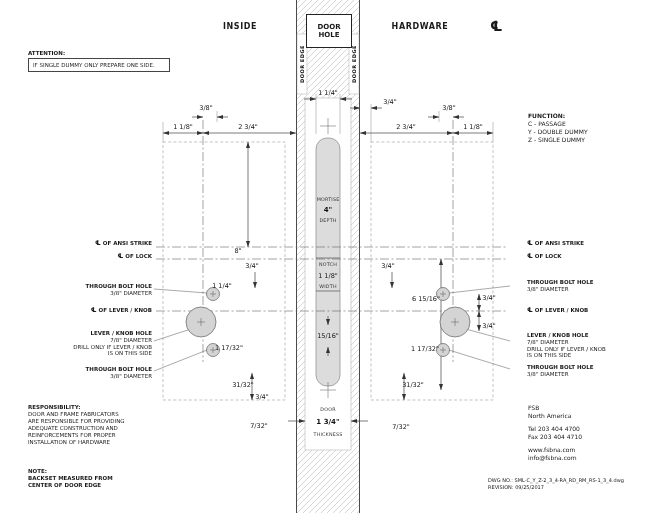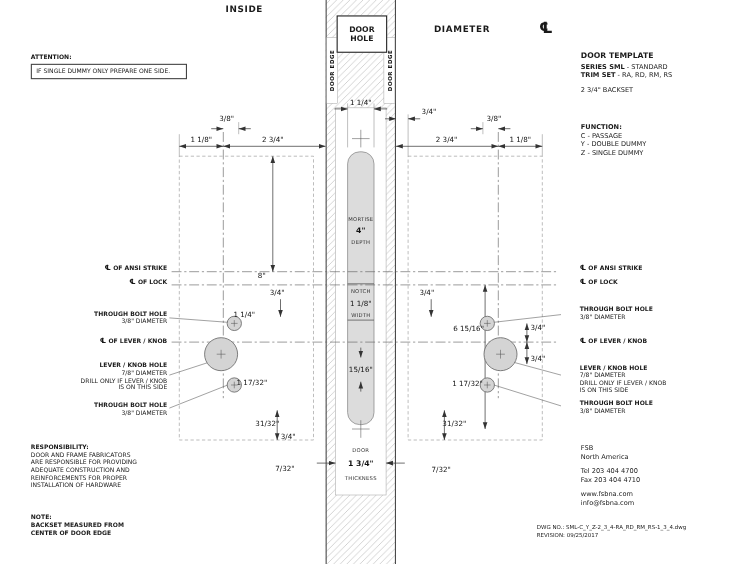--- a/index.html
+++ b/index.html
@@ -210,39 +210,33 @@
       <text class="mt" x="328" y="266">NOTCH</text>
       <text class="dt" x="328" y="278">1 1/8"</text>
       <text class="mt" x="328" y="288">WIDTH</text>
       <text class="dt" x="328" y="338">15/16"</text>
       <text class="mt" x="328" y="411">DOOR</text>
       <text class="dtb" x="328" y="424">1 3/4"</text>
       <text class="mt" x="328" y="436">THICKNESS</text>
     </g>
   </svg>
 
-  <div class="abs hdr" style="left:205px;top:4px;width:70px;z-index:3">INSIDE</div>
+  <div class="abs hdr" style="left:205px;top:22px;width:70px;text-align:center;z-index:3">INSIDE</div>
   <div class="abs door-edge-box">
     <span>DOOR</span>
     <span>HOLE</span>
   </div>
-  <div class="abs hdr" style="left:385px;top:22px;width:70px;text-align:center;z-index:3">DIAMETER</div>
+  <div class="abs hdr" style="left:385px;top:22px;width:70px;text-align:center;z-index:3">HARDWARE</div>
   <div class="abs" style="left:490px;top:18px;font-size:14px;font-weight:bold;z-index:3">℄</div>
 
   <div class="abs" style="left:28px;top:50px;font-size:5.5px;z-index:3">
     <div class="b">ATTENTION:</div>
     <div class="att-box">IF SINGLE DUMMY ONLY PREPARE ONE SIDE.</div>
   </div>
 
-  <div class="abs" style="left:528px;top:48px;font-size:6px;line-height:7.5px;z-index:3">
-    <div class="b" style="font-size:7px;margin-bottom:2px">DOOR TEMPLATE</div>
-    <div><span class="b">SERIES SML</span><span> - STANDARD</span></div>
-    <div><span class="b">TRIM SET</span><span> - RA, RD, RM, RS</span></div>
-    <div style="margin-top:6px">2 3/4"  BACKSET</div>
-  </div>
 
   <div class="abs" style="left:528px;top:112px;font-size:6px;line-height:8px;z-index:3">
     <div class="b">FUNCTION:</div>
     <div>C - PASSAGE</div>
     <div>Y - DOUBLE DUMMY</div>
     <div>Z - SINGLE DUMMY</div>
   </div>
 
   <div class="lc" style="top:240px">
     <span class="clsym">℄</span><span>OF ANSI STRIKE</span>

